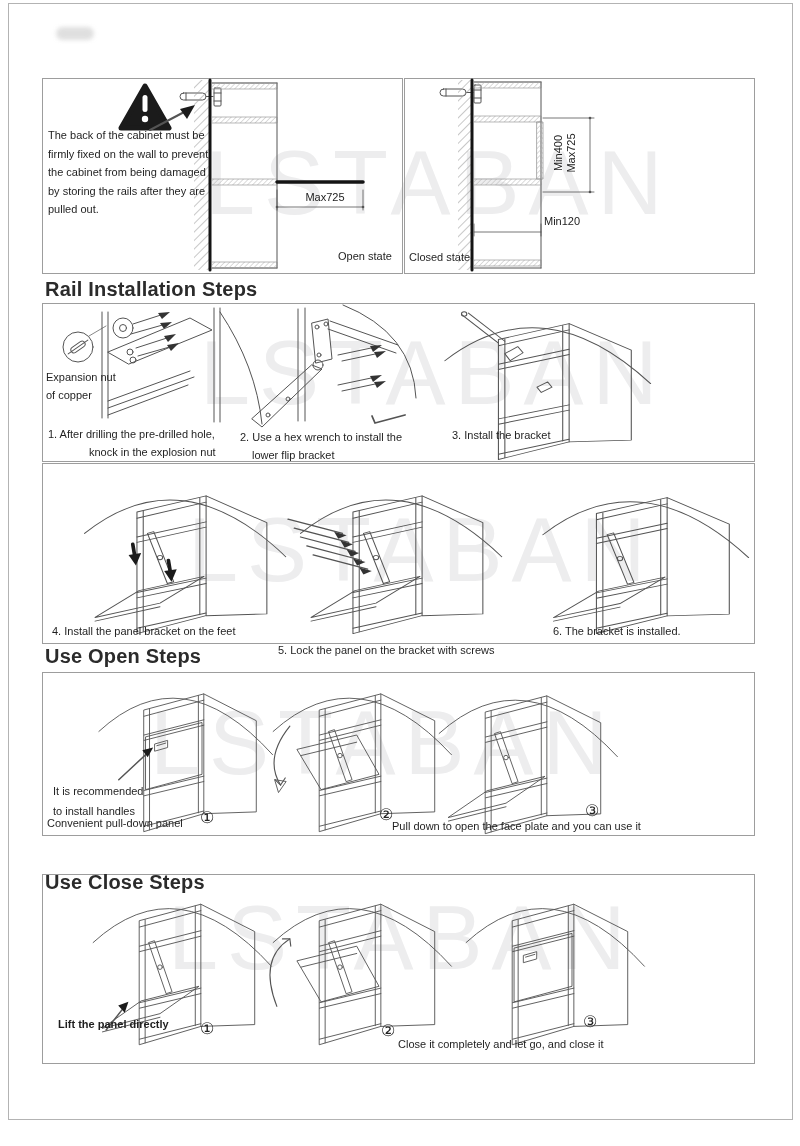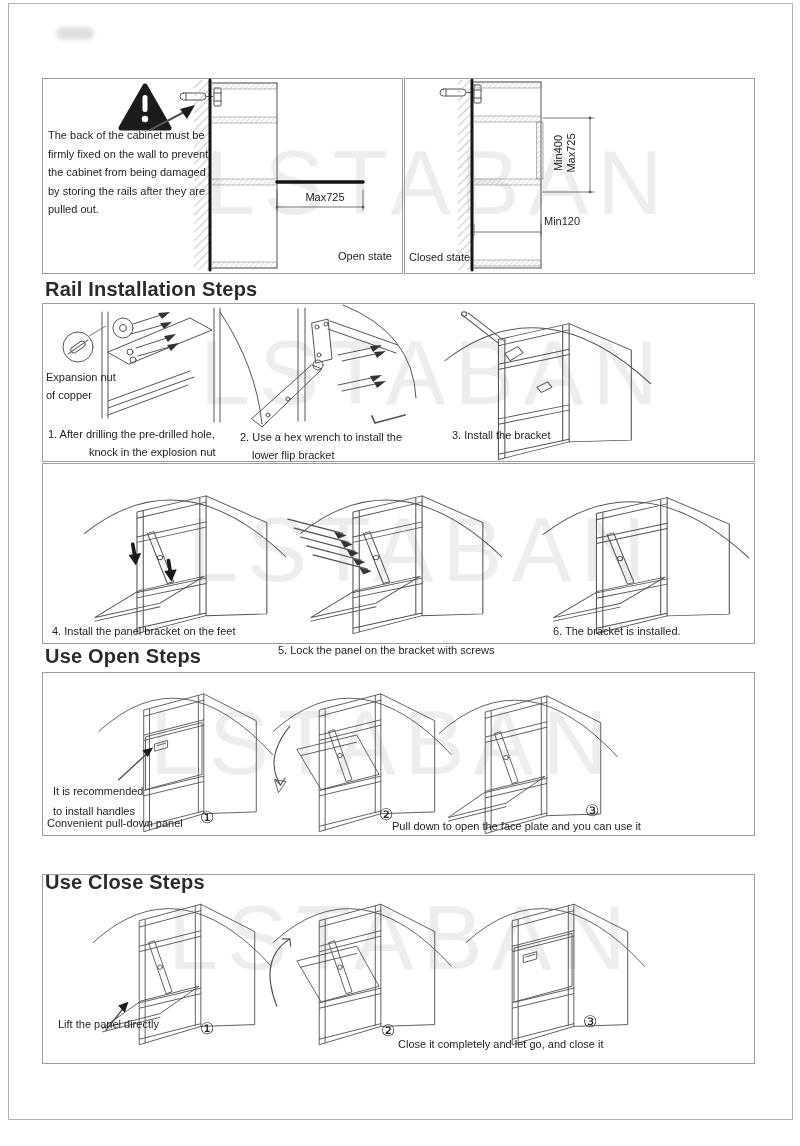--- a/index.html
+++ b/index.html
@@ -304,19 +304,19 @@
       <use href="#arm"></use>
     <path d="M16,132 Q-4,80 30,58" stroke-width="1.2"></path>
     <path d="M22,58 L30,58 L31,66" stroke-width="1.2"></path>
   </svg>
   <svg class="art" style="left:455px;top:886px;" width="195" height="155" viewBox="0 0 210 170" preserveAspectRatio="none">
     <use href="#cab"></use>
       <use href="#panel-closed"></use>
       <use href="#handle"></use>
   </svg>
 
-  <div class="abs cap-sm" style="left:58px;top:1018px;">Lift the panel directly</div>
+  <div class="abs cap-sm" style="left:58px;top:1018px;font-weight:bold;">Lift the panel directly</div>
   <div class="abs badge" style="left:200px;top:1019px;">①</div>
   <div class="abs badge" style="left:381px;top:1021px;">②</div>
   <div class="abs badge" style="left:583px;top:1012px;">③</div>
   <div class="abs cap-sm" style="left:398px;top:1038px;">Close it completely and let go, and close it</div>
 
 </div>
 
 </body></html>

